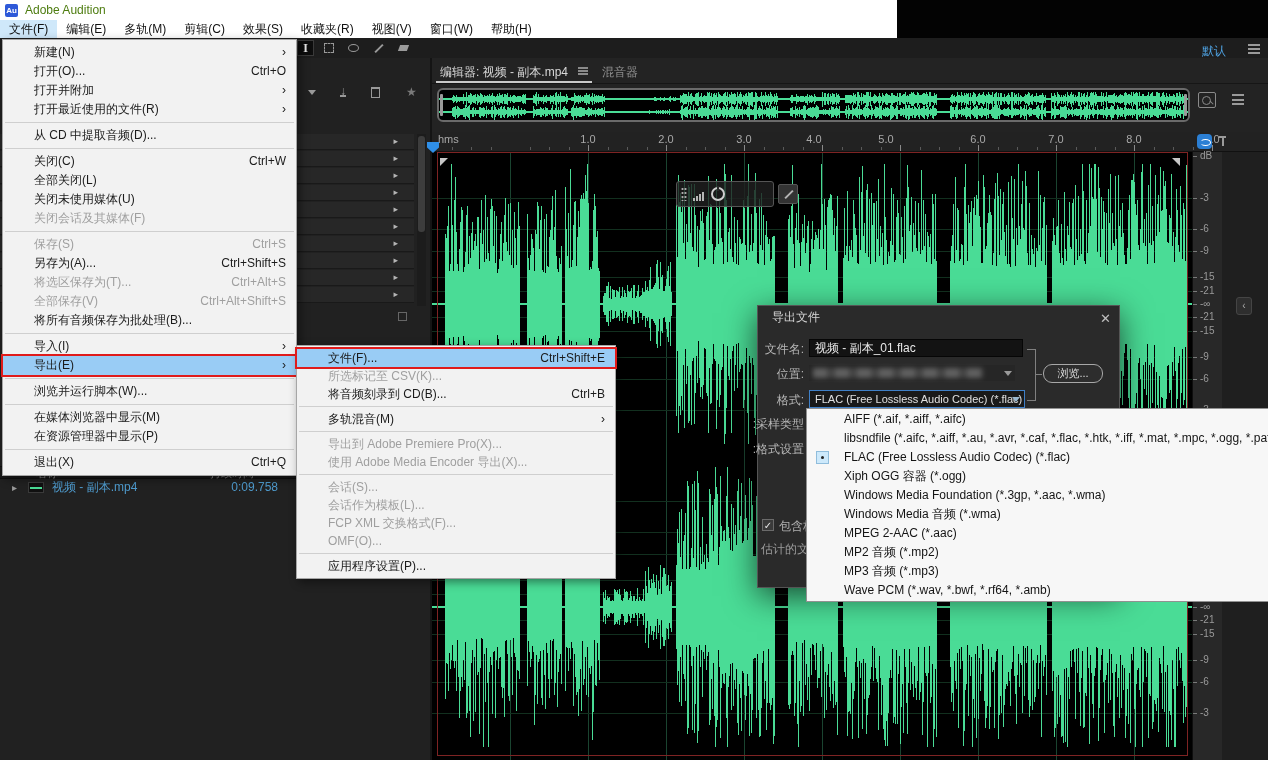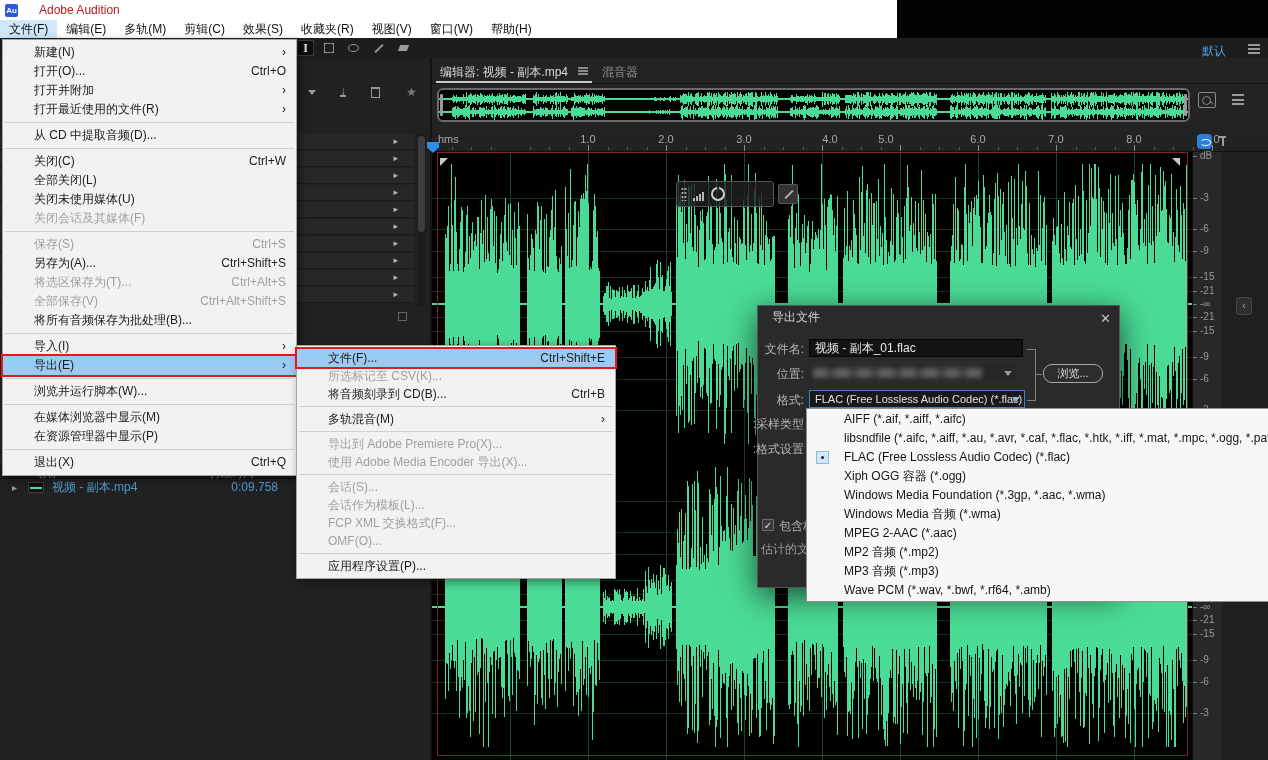--- a/index.html
+++ b/index.html
@@ -1,21 +1,21 @@
 <!DOCTYPE html>
 <html><head>
 <meta charset="utf-8">
 <style>
 *{box-sizing:border-box;margin:0;padding:0}
 html,body{width:1268px;height:760px;overflow:hidden}
 body{font-family:"Liberation Sans",sans-serif;background:#1b1b1b;position:relative;font-size:12px}
 
 #titlebar{position:absolute;left:0;top:0;width:897px;height:20px;background:#ffffff;display:flex;align-items:center}
 #au-icon{width:13px;height:13px;margin-left:5px;background:#2e59d8;border-radius:2px;color:#fff;font-size:8px;font-weight:bold;display:flex;align-items:center;justify-content:center}
-#win-title{margin-left:21px;color:#b91c1c;font-size:12px}
+#win-title{margin-left:7px;color:#4d7c0f;font-size:12px}
 #blackcorner{position:absolute;left:897px;top:0;width:371px;height:42px;background:#030303}
 #menubar{position:absolute;left:0;top:20px;width:897px;height:18px;background:#ffffff;display:flex;color:#111}
 .mb-item{padding:0 9px;line-height:18px;white-space:nowrap}
 .mb-item.active{background:#cfe8fa}
 #toolbar{position:absolute;left:0;top:38px;width:1268px;height:20px;background:#1d1d1d}
 .tool{position:absolute;top:2px;width:17px;height:16px;display:flex;align-items:center;justify-content:center}
 .tool.sel{background:#0d0d0d;border:1px solid #3a3a3a}
 .ibeam{color:#e8e8e8;font-family:"Liberation Serif",serif;font-size:12px;font-weight:bold}
 .marq{width:10px;height:10px;border:1px dashed #9a9a9a}
 .lasso{width:11px;height:8px;border:1px solid #9a9a9a;border-radius:50%}
@@ -219,21 +219,21 @@
     <div id="ov-zoom"></div>
     <div id="ov-list"></div>
     <div id="ruler">
       <span style="position:absolute;left:6px;top:1px">hms</span>
     <span class="tick-label" style="left: 142px;">1.0</span>
         <div class="tick" style="left: 156px; top: 13px; height: 6px;"></div>
         <span class="tick-label" style="left: 220px;">2.0</span>
         <div class="tick" style="left: 234px; top: 13px; height: 6px;"></div>
         <span class="tick-label" style="left: 298px;">3.0</span>
         <div class="tick" style="left: 312px; top: 13px; height: 6px;"></div>
-        <span class="tick-label" style="left: 384px;">4.0</span>
+        <span class="tick-label" style="left: 368px;">4.0</span>
         <div class="tick" style="left: 390px; top: 13px; height: 6px;"></div>
         <span class="tick-label" style="left: 440px;">5.0</span>
         <div class="tick" style="left: 468px; top: 13px; height: 6px;"></div>
         <span class="tick-label" style="left: 532px;">6.0</span>
         <div class="tick" style="left: 546px; top: 13px; height: 6px;"></div>
         <span class="tick-label" style="left: 610px;">7.0</span>
         <div class="tick" style="left: 624px; top: 13px; height: 6px;"></div>
         <span class="tick-label" style="left: 688px;">8.0</span>
         <div class="tick" style="left: 702px; top: 13px; height: 6px;"></div>
         <span class="tick-label" style="left: 766px;">9.0</span>

